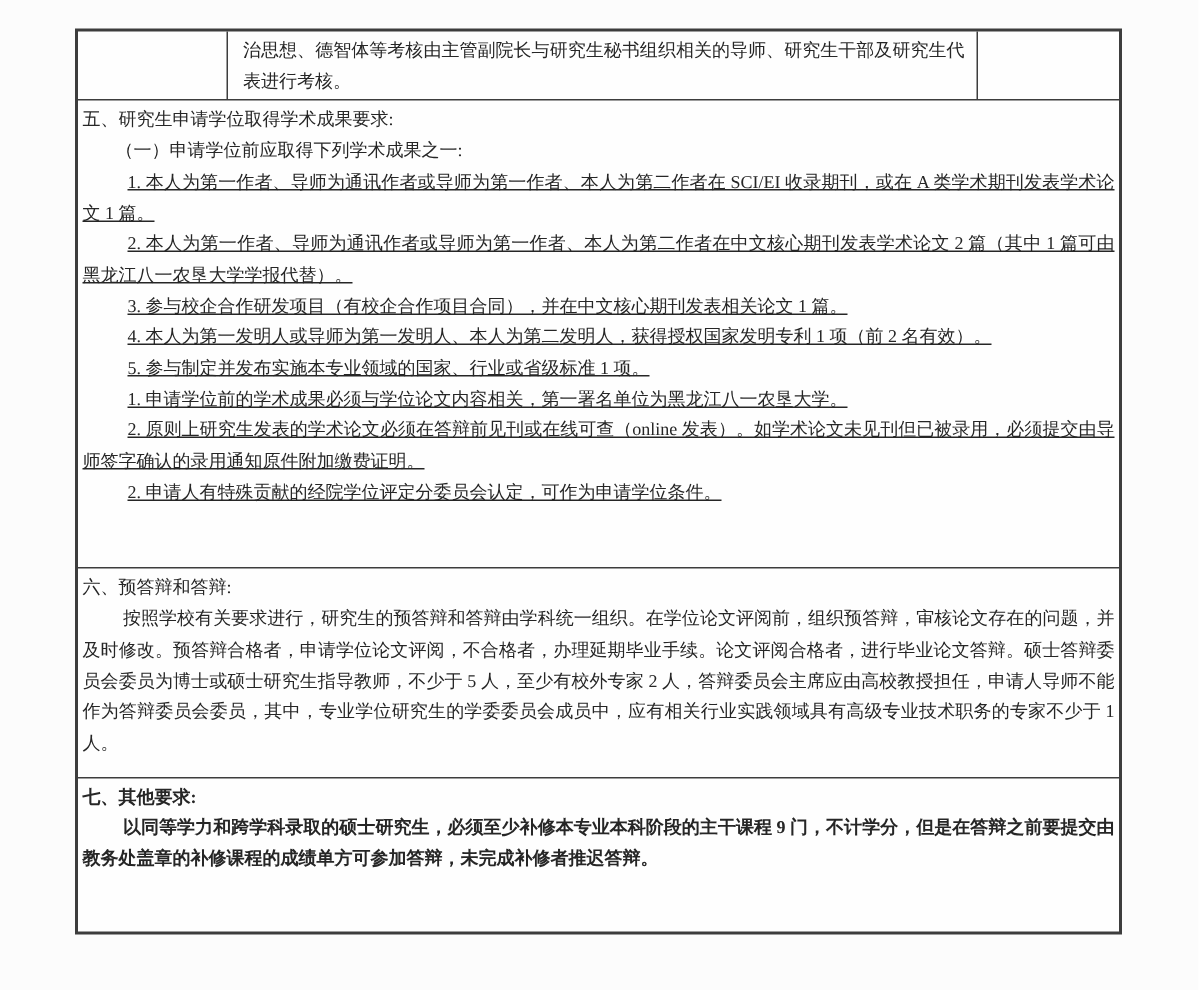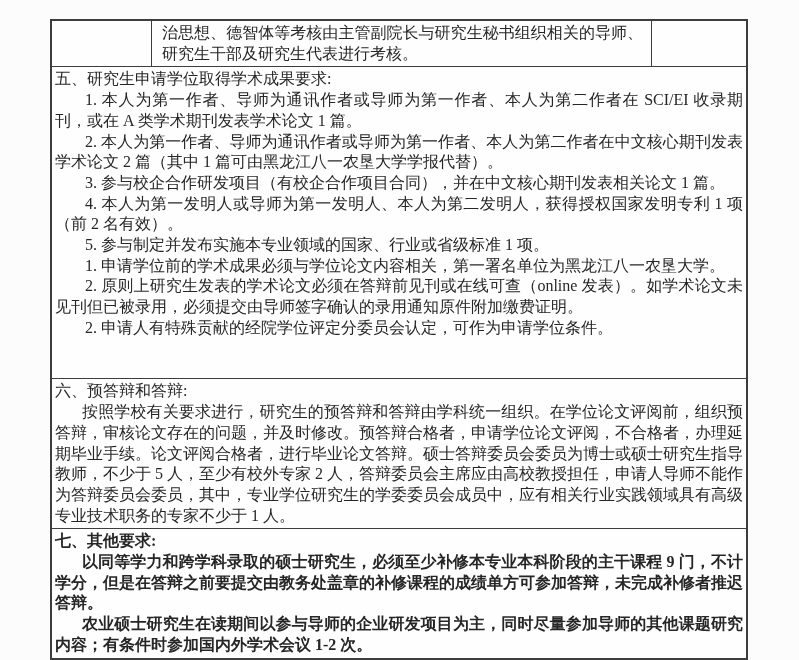--- a/index.html
+++ b/index.html
@@ -14,70 +14,70 @@
     background:#fcfcfc;
     overflow:hidden;
   }
   .doc-table {
     position:absolute;
     left:50px; top:19px;
     width:698px;
     border:2px solid #3d3d3d;
     background:#fefefe;
     color:#262626;
-    font-size:16px;
+    font-size:12px;
     line-height:20.7px;
   }
   .row { border-bottom:1px solid #3d3d3d; }
   .row:last-child { border-bottom:none; }
   .row-cont { display:flex; min-height:45px; }
   .cell-left  { width:100px; border-right:1px solid #3d3d3d; }
   .cell-mid   { flex:1; padding:2px 8px 2px 10px; border-right:1px solid #3d3d3d; }
   .cell-right { width:94px; }
-  .sec { padding:2px 3px 2px 3px; }
+  .sec { padding:2px 3px 12px 3px; }
   .sec-five  { min-height:312px; }
   .sec-six   { min-height:122px; }
   .sec-seven { min-height:102px;font-weight:bold; }
   .p { text-align:justify; }
   .p-title { text-indent:0; }
   .p-sub   { text-indent:22px; }
-  .p-item  { text-indent:30px; }
+  .p-item  { text-indent:30px;text-decoration:underline; }
   .p-para  { text-indent:27px; }
 </style>
 </head>
 <body>
 
 <div class="page">
   <div class="doc-table">
 
     <div class="row row-cont">
       <div class="cell-left"></div>
       <div class="cell-mid">
         <p class="p">治思想、德智体等考核由主管副院长与研究生秘书组织相关的导师、研究生干部及研究生代表进行考核。</p>
       </div>
       <div class="cell-right"></div>
     </div>
 
     <div class="row sec sec-five">
       <p class="p p-title">五、研究生申请学位取得学术成果要求:</p>
+      <p class="p p-sub">（一）申请学位前应取得下列学术成果之一:</p>
       <p class="p p-item">1. 本人为第一作者、导师为通讯作者或导师为第一作者、本人为第二作者在 SCI/EI 收录期刊，或在 A 类学术期刊发表学术论文 1 篇。</p>
       <p class="p p-item">2. 本人为第一作者、导师为通讯作者或导师为第一作者、本人为第二作者在中文核心期刊发表学术论文 2 篇（其中 1 篇可由黑龙江八一农垦大学学报代替）。</p>
       <p class="p p-item">3. 参与校企合作研发项目（有校企合作项目合同），并在中文核心期刊发表相关论文 1 篇。</p>
       <p class="p p-item">4. 本人为第一发明人或导师为第一发明人、本人为第二发明人，获得授权国家发明专利 1 项（前 2 名有效）。</p>
       <p class="p p-item">5. 参与制定并发布实施本专业领域的国家、行业或省级标准 1 项。</p>
       <p class="p p-item">1. 申请学位前的学术成果必须与学位论文内容相关，第一署名单位为黑龙江八一农垦大学。</p>
       <p class="p p-item">2. 原则上研究生发表的学术论文必须在答辩前见刊或在线可查（online 发表）。如学术论文未见刊但已被录用，必须提交由导师签字确认的录用通知原件附加缴费证明。</p>
       <p class="p p-item">2. 申请人有特殊贡献的经院学位评定分委员会认定，可作为申请学位条件。</p>
     </div>
 
     <div class="row sec sec-six">
       <p class="p p-title">六、预答辩和答辩:</p>
       <p class="p p-para">按照学校有关要求进行，研究生的预答辩和答辩由学科统一组织。在学位论文评阅前，组织预答辩，审核论文存在的问题，并及时修改。预答辩合格者，申请学位论文评阅，不合格者，办理延期毕业手续。论文评阅合格者，进行毕业论文答辩。硕士答辩委员会委员为博士或硕士研究生指导教师，不少于 5 人，至少有校外专家 2 人，答辩委员会主席应由高校教授担任，申请人导师不能作为答辩委员会委员，其中，专业学位研究生的学委委员会成员中，应有相关行业实践领域具有高级专业技术职务的专家不少于 1 人。</p>
     </div>
 
     <div class="row sec sec-seven">
       <p class="p p-title">七、其他要求:</p>
       <p class="p p-para">以同等学力和跨学科录取的硕士研究生，必须至少补修本专业本科阶段的主干课程 9 门，不计学分，但是在答辩之前要提交由教务处盖章的补修课程的成绩单方可参加答辩，未完成补修者推迟答辩。</p>
-      <p class="p p-para">农业硕士研究生在读期间以参与导师的企业研发项目为主，同时尽量参加导师的其他课题研究内容；有条件时参加国内外学术会议 1-2 次。</p>
     </div>
 
   </div>
 </div>
 
 </body></html>

